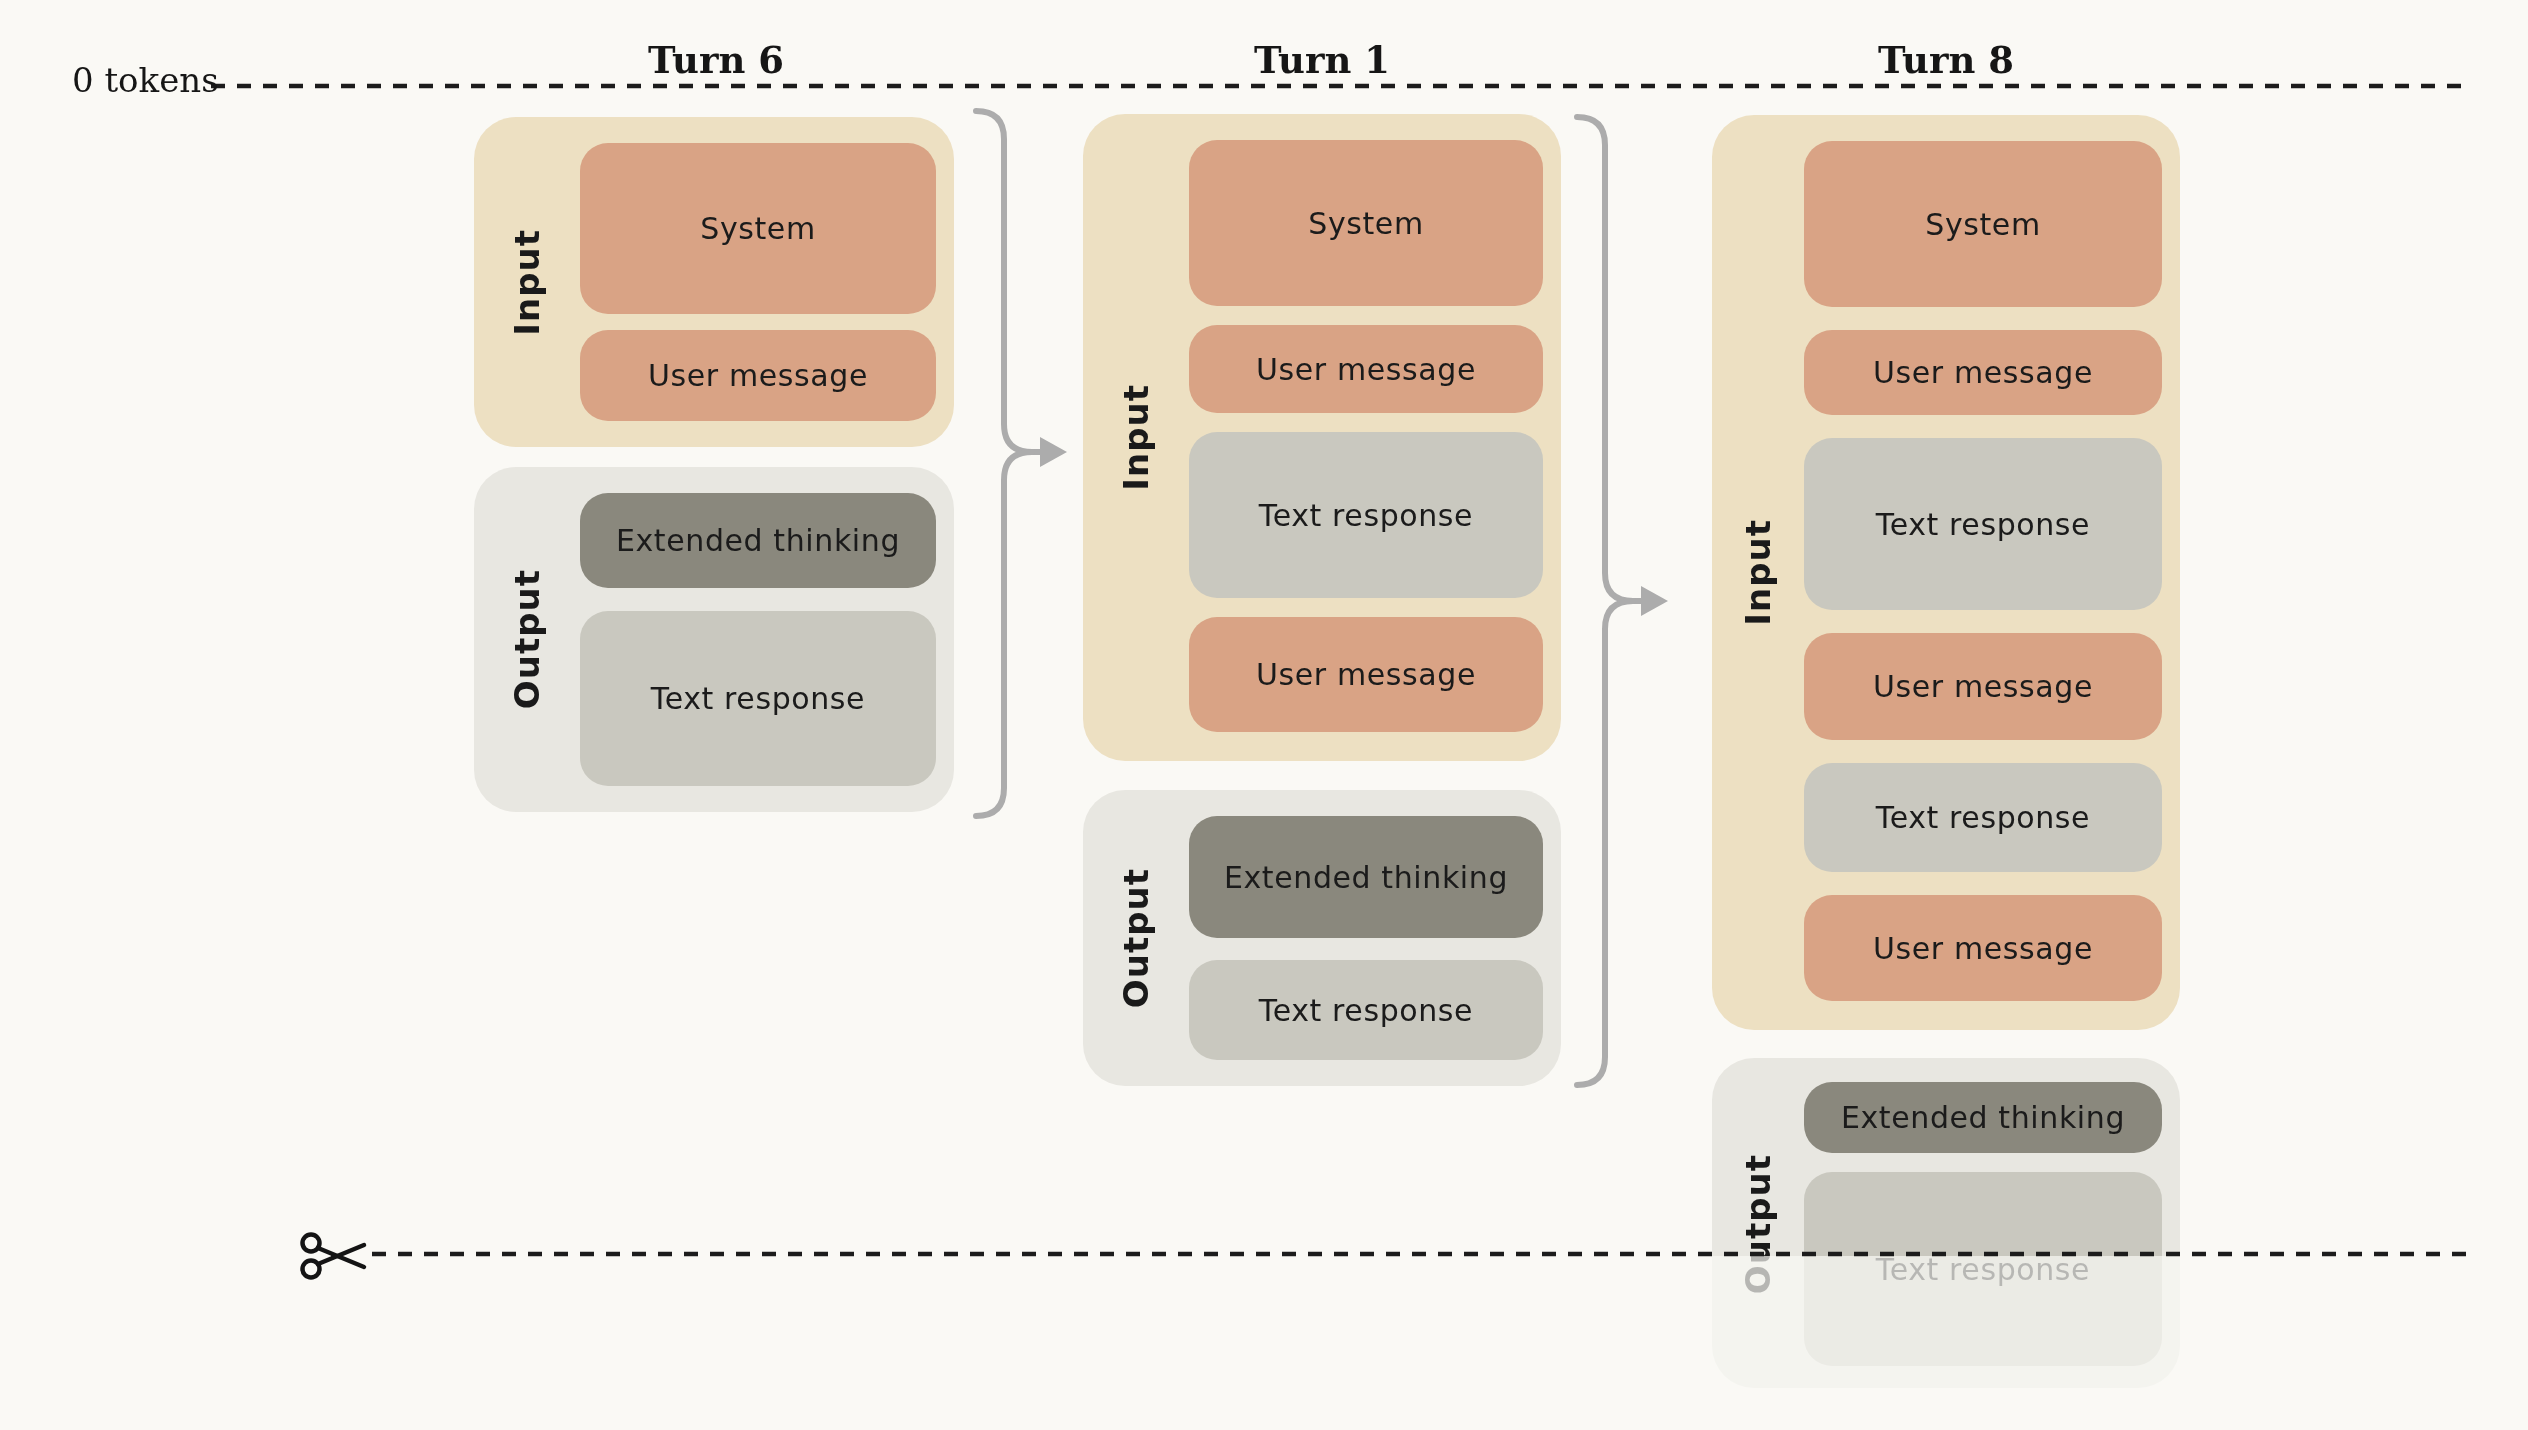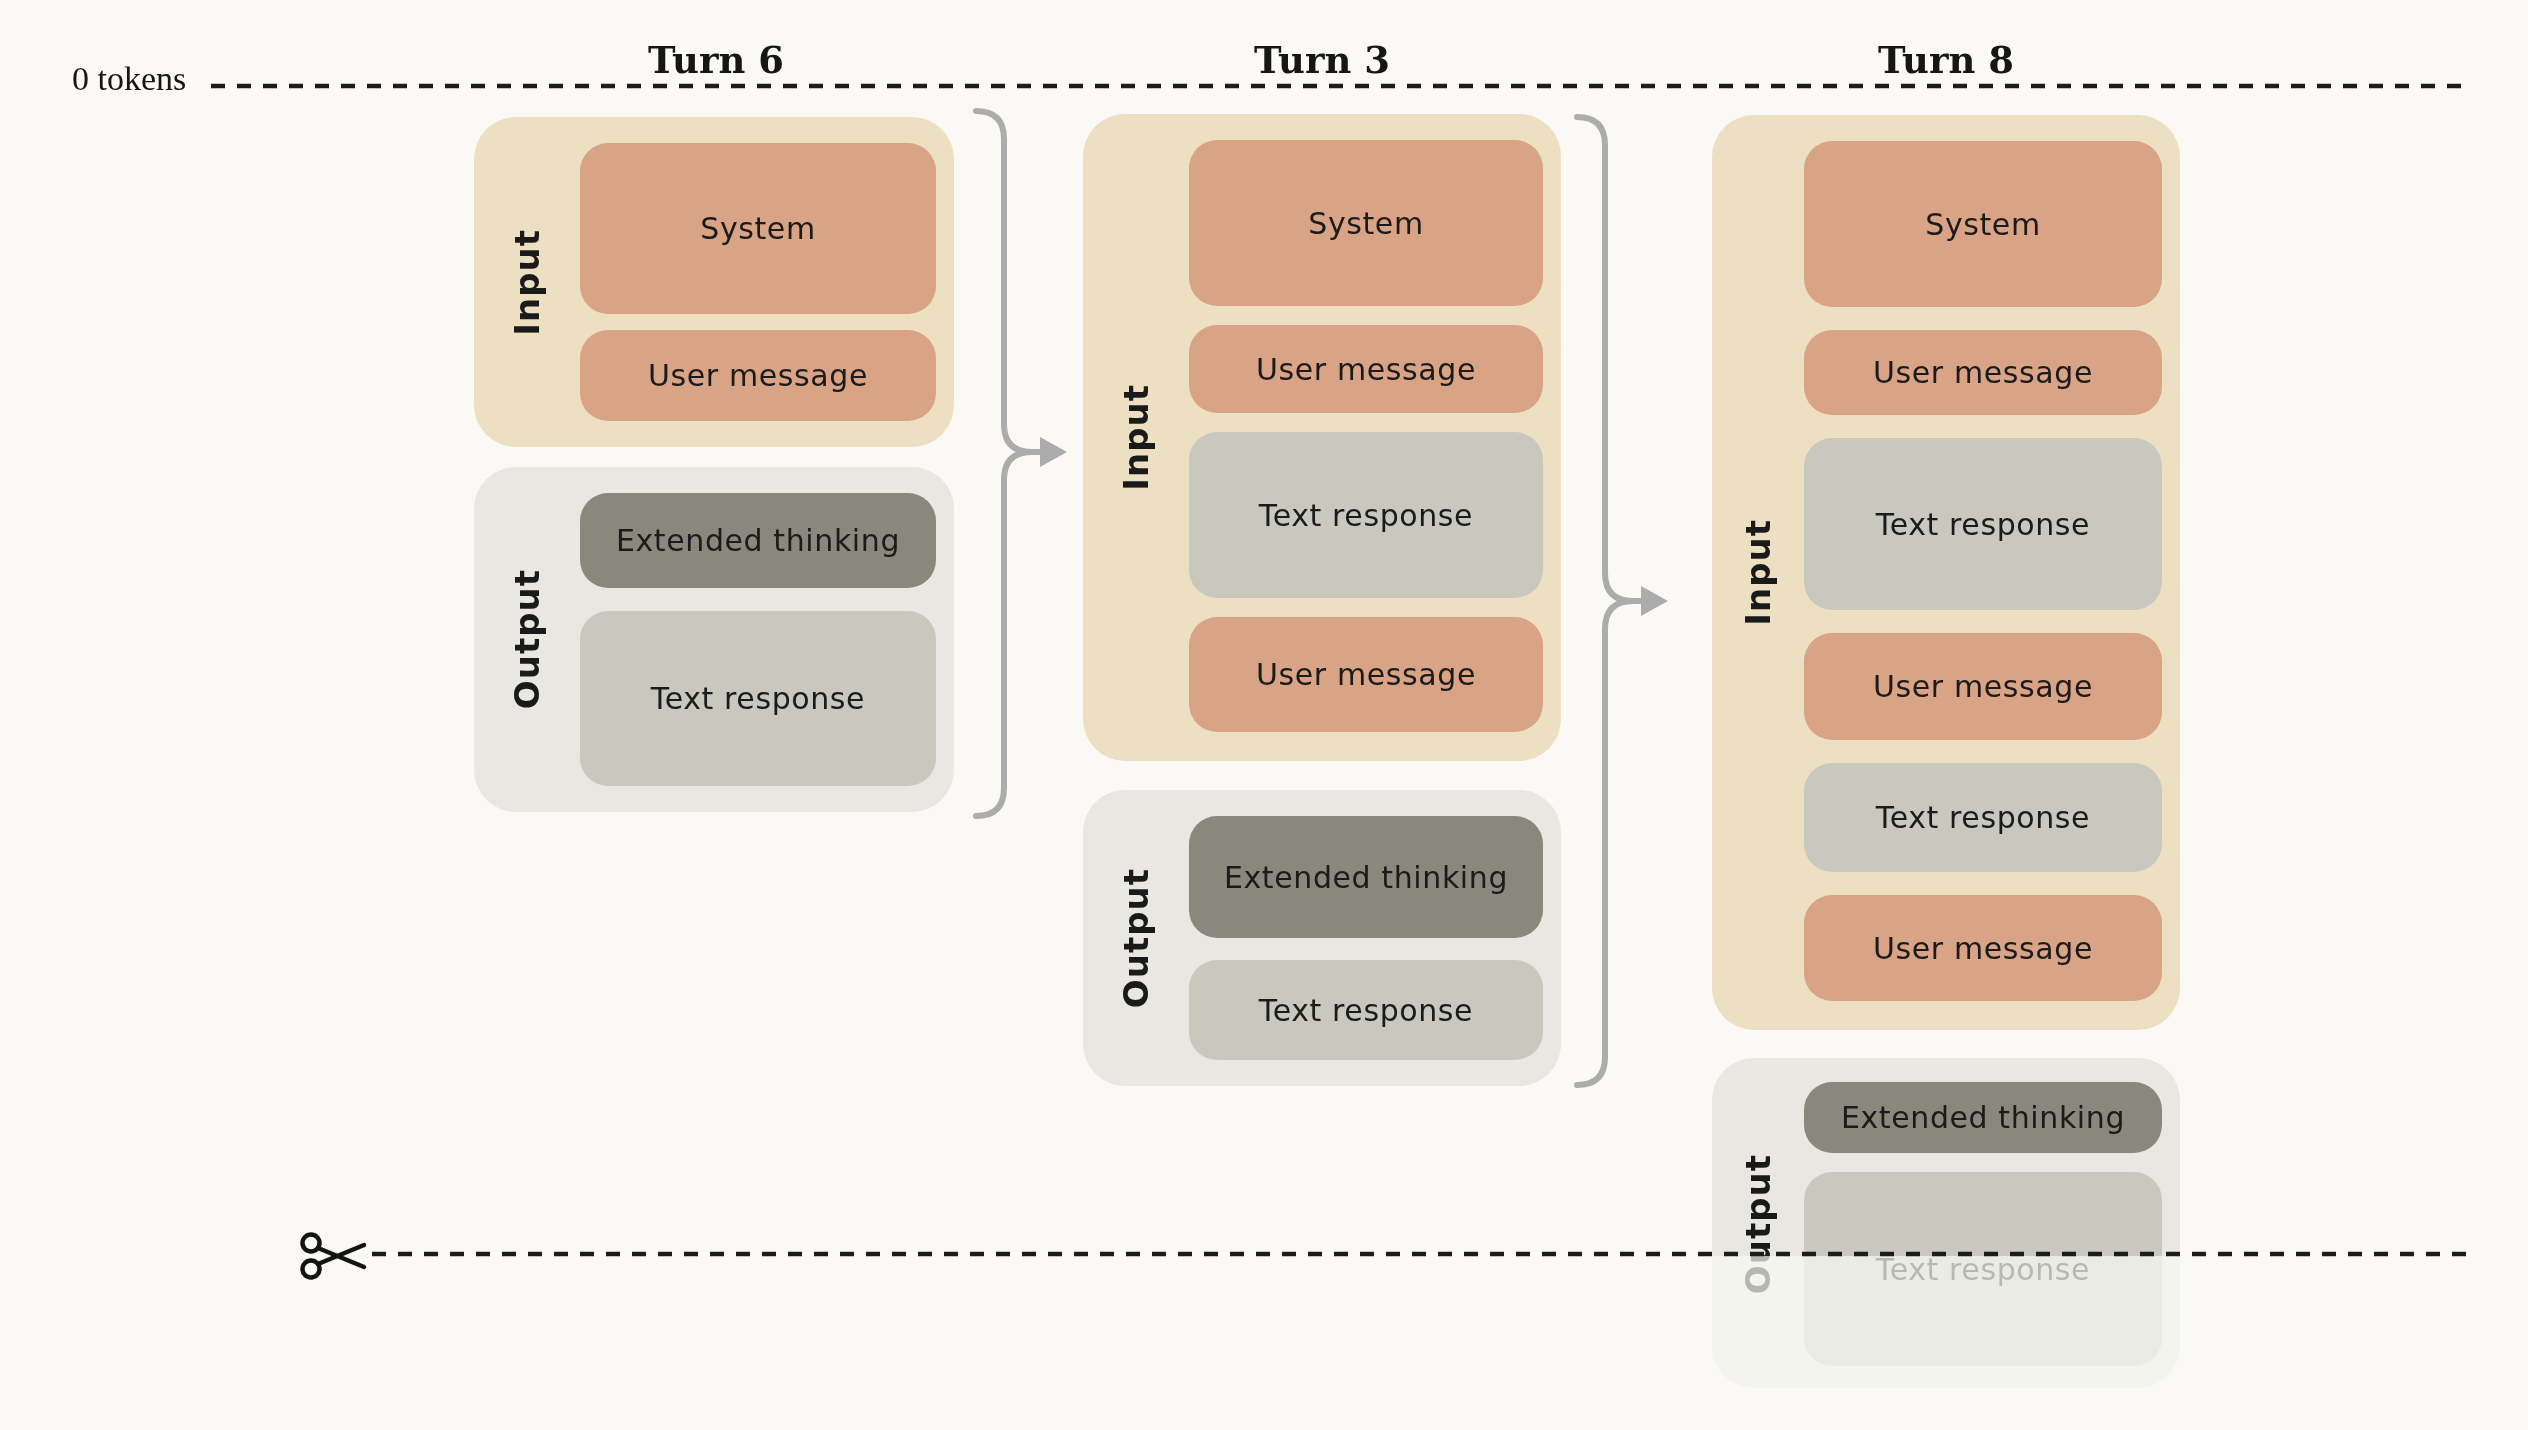--- a/index.html
+++ b/index.html
@@ -13,21 +13,21 @@
   svg.layer{position:absolute;left:0;top:0;width:2528px;height:1430px;}
   .z1{z-index:1}.z4{z-index:4}
 
   
   .serif{font-family:"DejaVu Serif",serif;color:#161616;}
   .turn-title{
     position:absolute;top:38px;transform:translateX(-50%);
     font-family:"DejaVu Serif",serif;font-weight:700;font-size:37px;color:#161616;
     z-index:2;white-space:nowrap;
   }
-  .zero-label{position:absolute;left:72px;top:60px;font-size:34px;z-index:5;white-space:nowrap;font-family:Liberation Serif, serif;}
+  .zero-label{position:absolute;left:72px;top:60px;font-size:34px;z-index:5;white-space:nowrap;}
   .ctx-label{position:absolute;left:56px;top:1188px;z-index:5;line-height:42px;font-size:34px;white-space:nowrap;}
   .ctx-label .bold{font-weight:700;}
 
   
   .panel{
     position:absolute;display:flex;flex-direction:row;
     border-radius:42px;z-index:2;box-sizing:border-box;
     padding:26px 18px 26px 0;
   }
   .panel.input{background:#EDE0C2;}
@@ -90,21 +90,21 @@
       <polygon points="1040,437 1040,467 1067,452" fill="#ACACAC" stroke="none"></polygon>
     </g>
     <g stroke="#ACACAC" stroke-width="6" fill="none" stroke-linecap="round">
       <path d="M 1577 117 Q 1605 117 1605 145 L 1605 573 Q 1605 601 1633 601 L 1643 601"></path>
       <path d="M 1633 601 Q 1605 601 1605 629 L 1605 1057 Q 1605 1085 1577 1085"></path>
       <polygon points="1641,586 1641,616 1668,601" fill="#ACACAC" stroke="none"></polygon>
     </g>
   </svg>
 
   <div class="turn-title" style="left:716px">Turn 6</div>
-  <div class="turn-title" style="left:1322px">Turn 3</div>
+  <div class="turn-title" style="left:1322px">Turn 1</div>
   <div class="turn-title" style="left:1946px">Turn 8</div>
 
   <div class="zero-label serif">0 tokens</div>
 
   <div class="panel input t1in">
     <div class="vcol">
       <span class="vlabel">Input</span>
     </div>
     <div class="blocks">
       <div class="blk msg b0">System</div>

